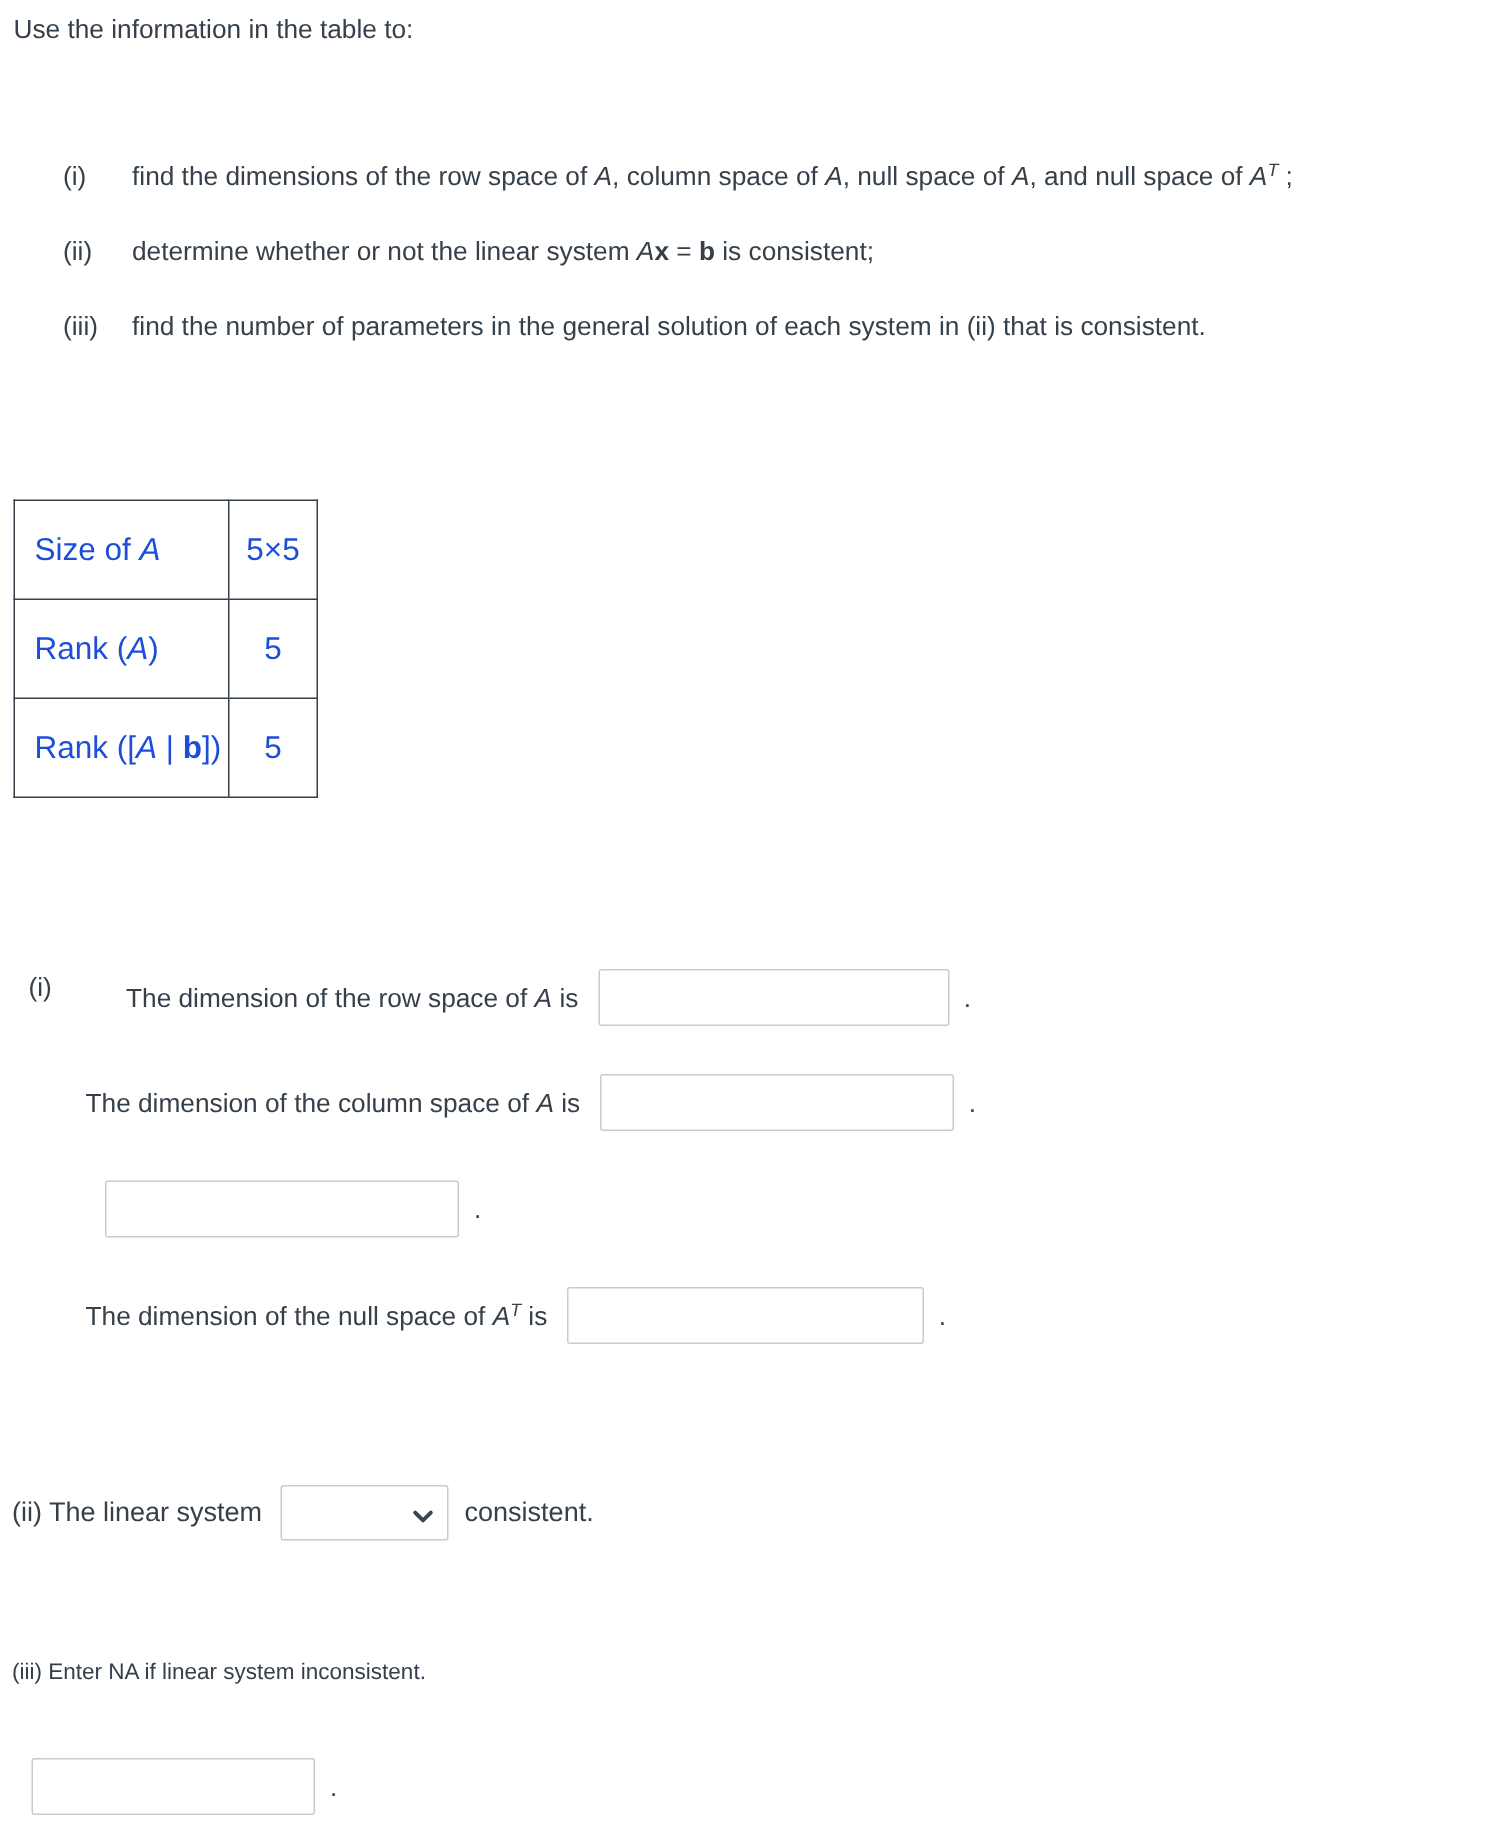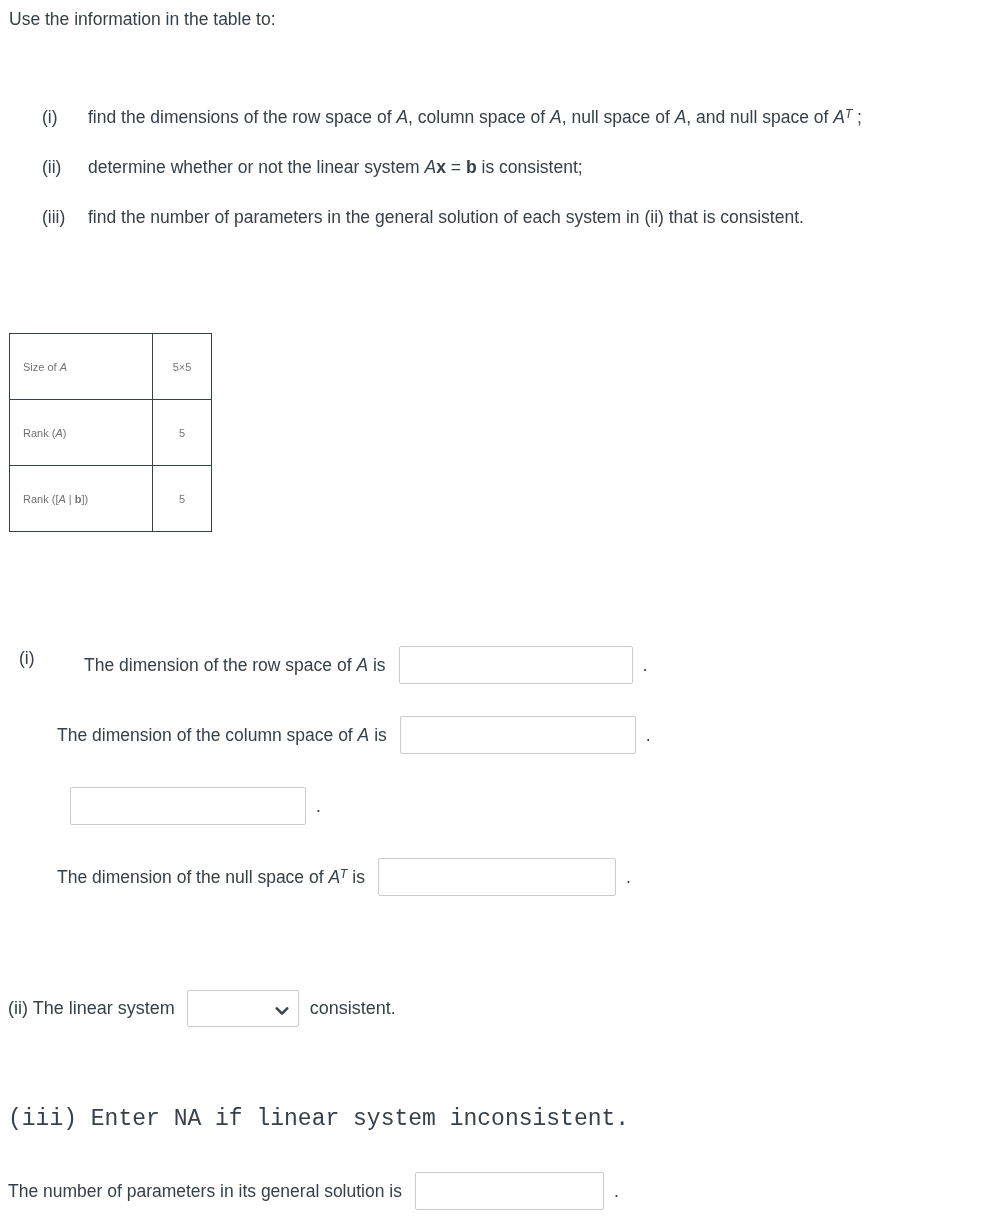--- a/index.html
+++ b/index.html
@@ -66,22 +66,22 @@
     font-size: 0.68em;
     vertical-align: 0.45em;
     line-height: 0;
   }
 
   
   #info-table {
     left: 9px;
     top: 333px;
     border-collapse: collapse;
-    font-size: 11px;
-    color: #737373;
+    font-size: 21px;
+    color: #1d4ed8;
   }
   #info-table td {
     border: 1.6px solid #36404a;
     height: 66px;
     vertical-align: middle;
     padding: 0;
     box-sizing: border-box;
   }
   #info-table td.label-cell {
     width: 143px;
@@ -188,23 +188,22 @@
     transform: translateY(-50%);
     width: 14px;
     height: 14px;
     pointer-events: none;
   }
 
   
   #section-iii-note {
     left: 8px;
     top: 1106px;
-    font-size: 23px;
-    white-space: nowrap;
-    font-family: Liberation Mono, monospace;
+    font-size: 15px;
+    white-space: nowrap;
   }
   #section-iii-row {
     left: 8px;
     top: 1172px;
     font-size: 17.5px;
     display: flex;
     align-items: center;
     white-space: nowrap;
   }
   #input-num-params { width: 189px; margin-left: 13px; }
@@ -287,16 +286,15 @@
         <path d="M1.8 4.4 L7 9.6 L12.2 4.4" fill="none" stroke="#3c4450" stroke-width="2.6" stroke-linecap="round" stroke-linejoin="round"></path>
       </svg>
     </span>
   </span>
   <span class="lbl">consistent.</span>
 </div>
 
 <div class="abs" id="section-iii-note">(iii) Enter NA if linear system inconsistent.</div>
 
 <div class="abs" id="section-iii-row">
-  <span class="lbl">The number of parameters in its general solution is</span>
   <input class="txtbox" id="input-num-params" type="text" placeholder="" style="">
   <span class="period">.</span>
 </div>
 
 </body></html>

